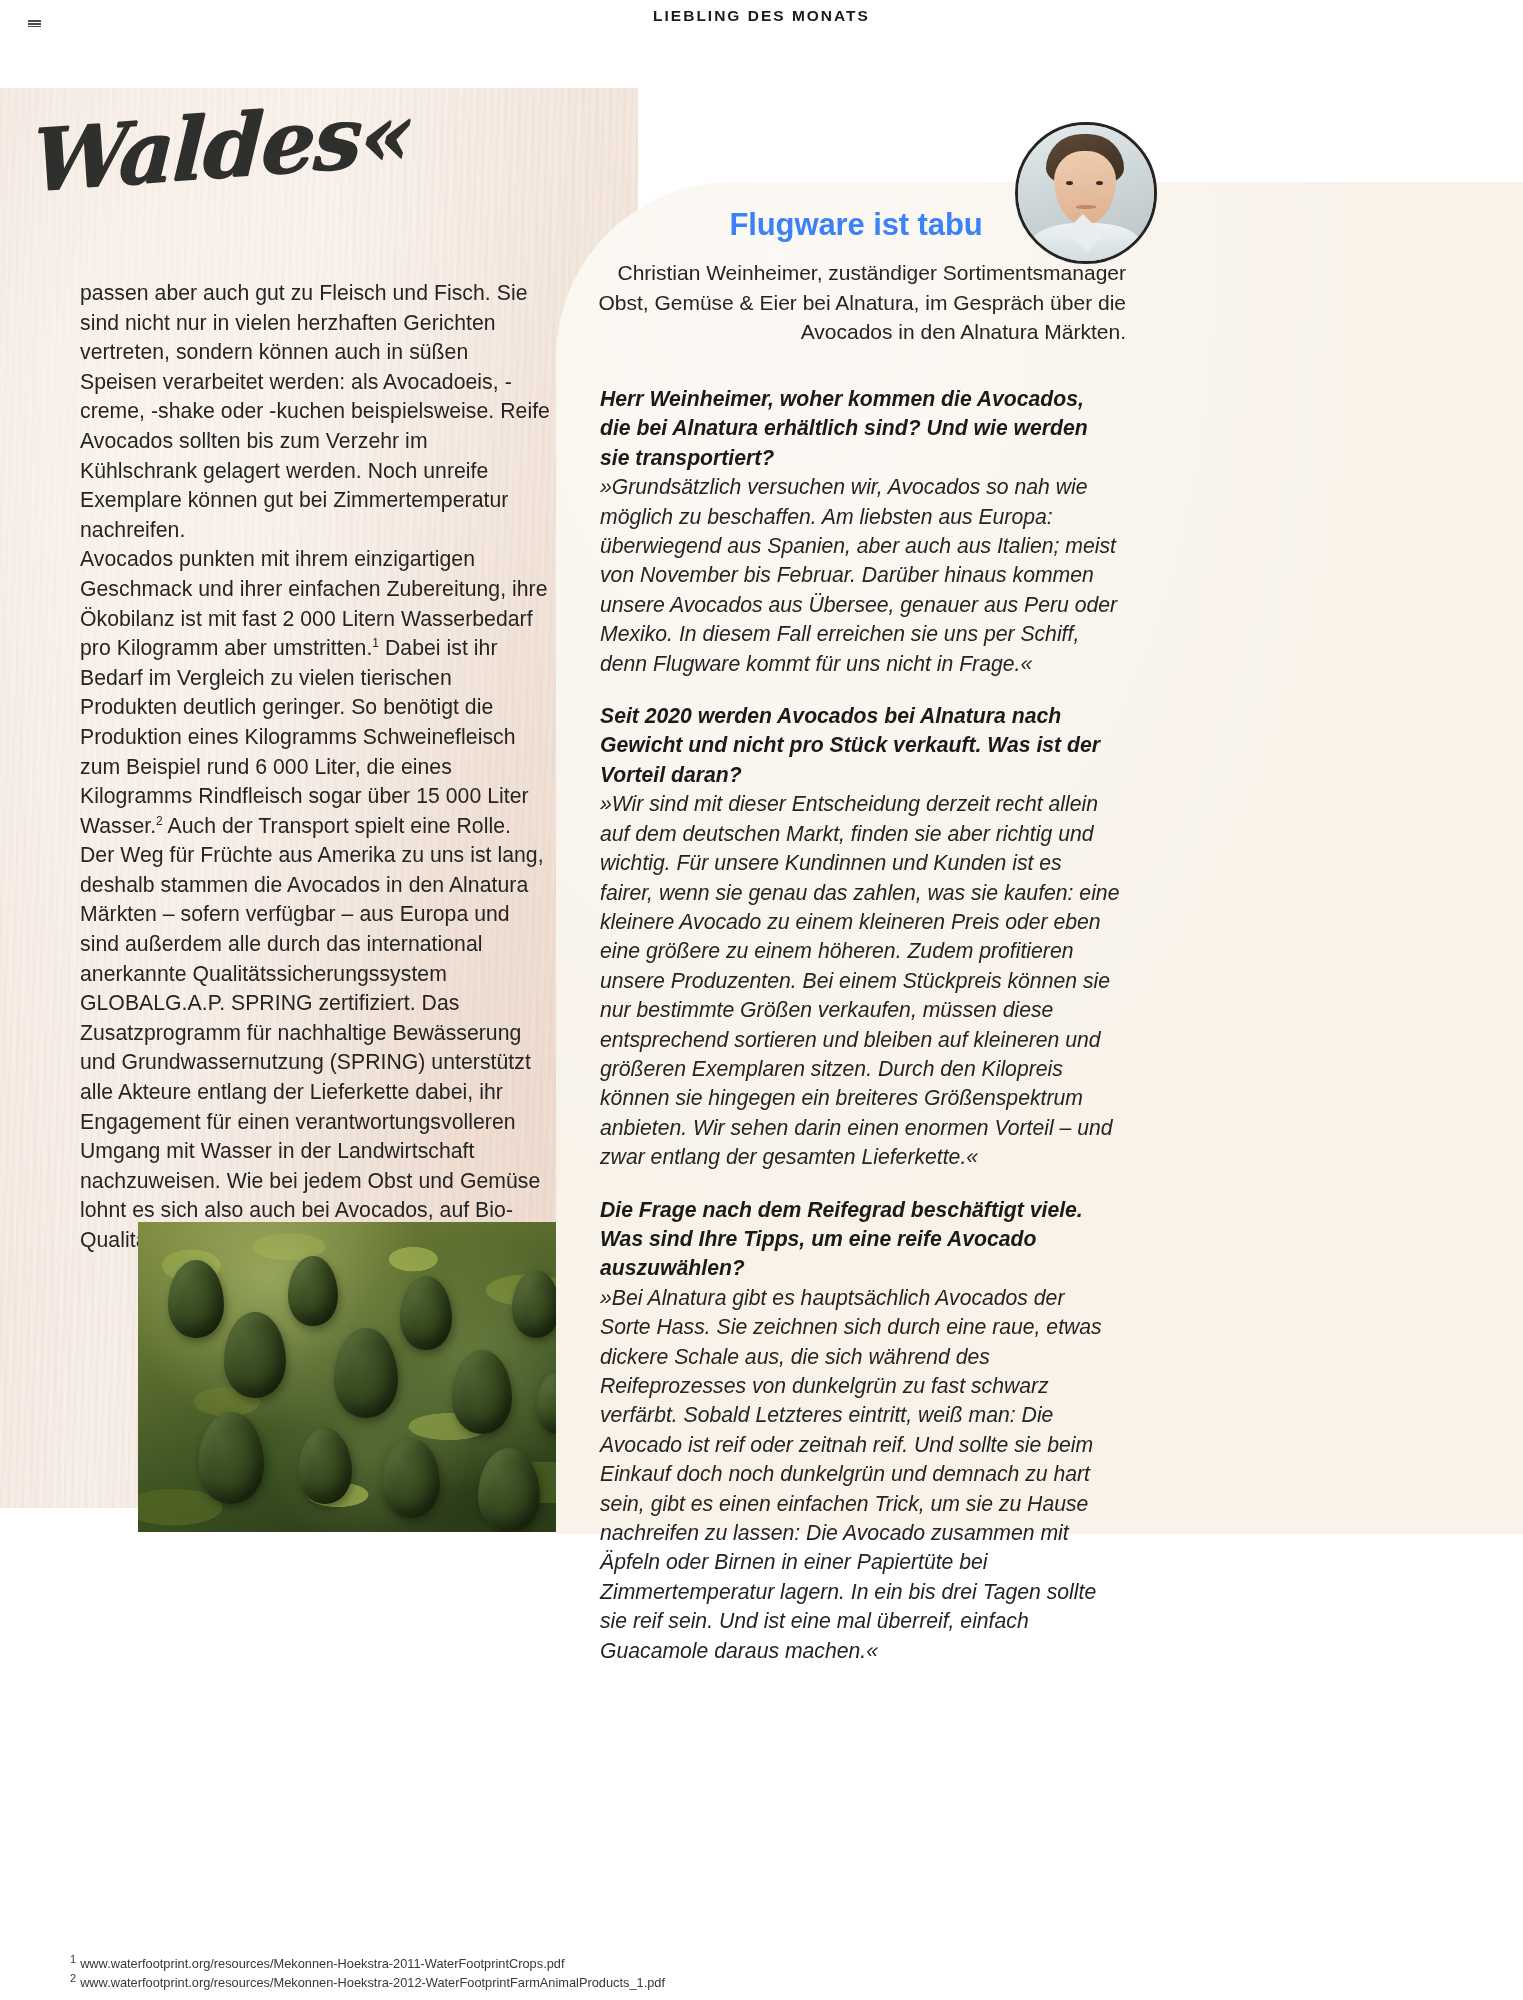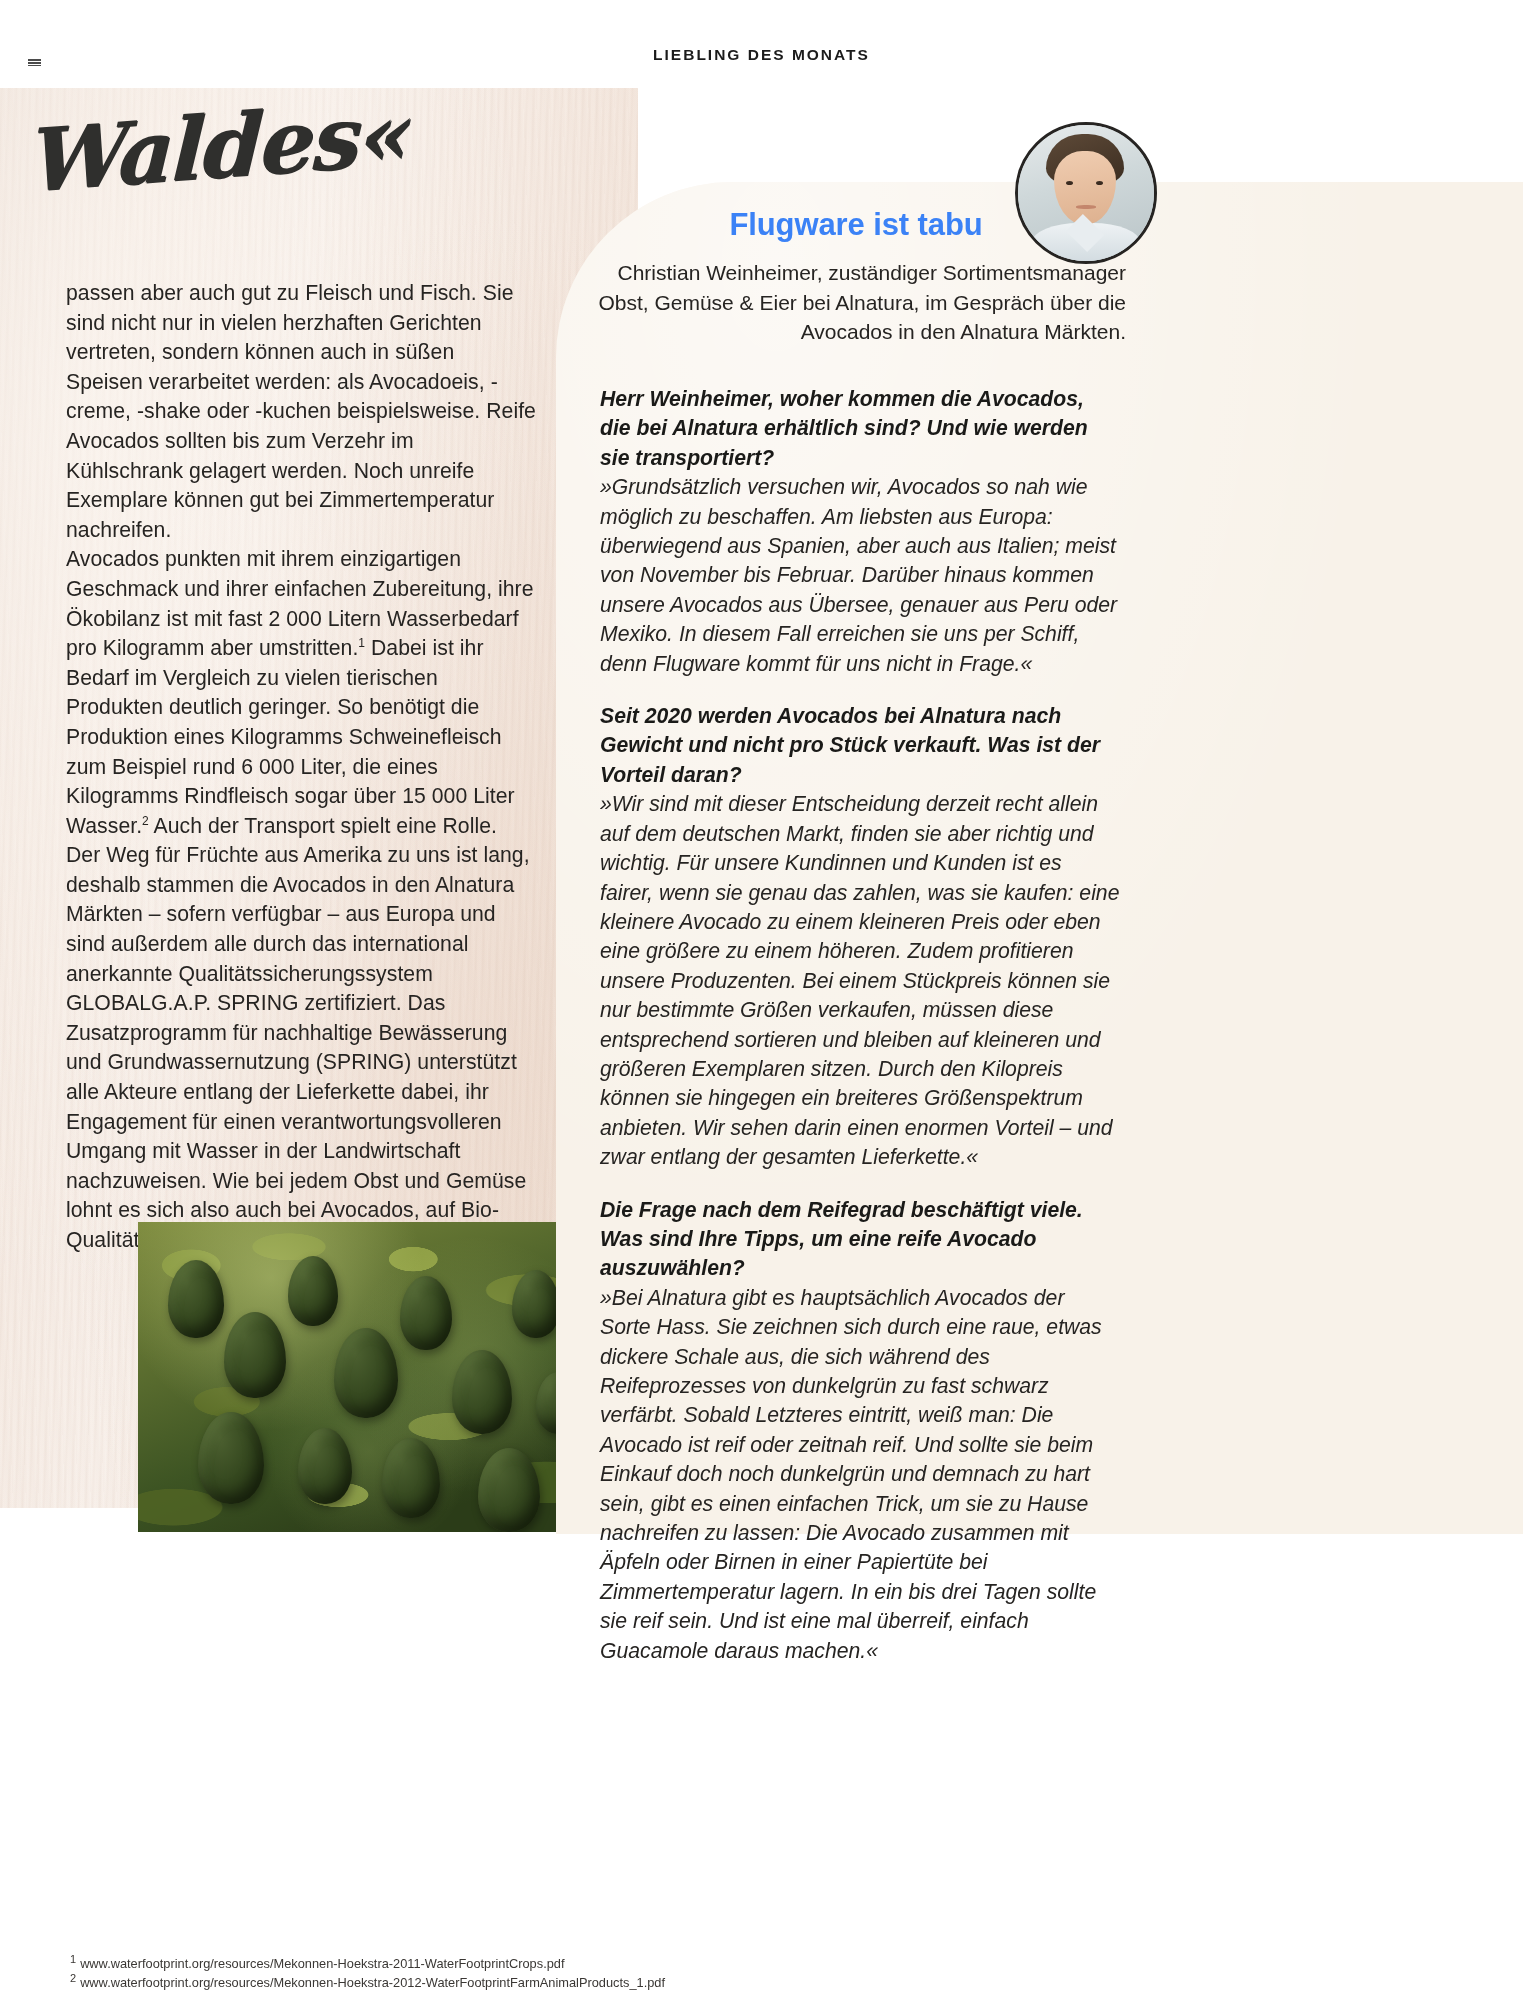--- a/index.html
+++ b/index.html
@@ -6,21 +6,21 @@
   body{
     width:1523px;height:2000px;
     background:#ffffff;
     font-family:"Liberation Sans", sans-serif;
     position:relative;overflow:hidden;
     -webkit-font-smoothing:antialiased;
   }
 
   
   .page-header{
-    position:absolute;left:0;top:0;width:1523px;height:36px;margin-top:39px;
+    position:absolute;left:0;top:0;width:1523px;height:36px;
   }
   .running-head{
     position:absolute;left:0;top:7px;width:1523px;text-align:center;
     font-size:15.5px;font-weight:bold;letter-spacing:2.0px;
     color:#1b1b1b;
     font-family:"Liberation Sans", sans-serif;
   }
   .folio-mark{
     position:absolute;left:28px;top:20px;width:13px;height:7px;
     background:linear-gradient(to bottom,#2b2b2b 0 2px,#ffffff 2px 3px,#2b2b2b 3px 5px,#ffffff 5px 6px,#2b2b2b 6px 7px);
@@ -59,21 +59,21 @@
     font-size:86px;line-height:1;
     color:#2f2f2d;
     letter-spacing:-2px;
     transform:rotate(-4.2deg) skewX(-7deg);
     transform-origin:left bottom;
     text-shadow:1px 1px 0 #2f2f2d;
   }
 
   
   .left-col{
-    position:absolute;left:66px;top:278px;width:470px;
+    position:absolute;left:80px;top:278px;width:470px;
     color:#262422;
   }
   .left-col p{
     margin:0 0 0 0;
     font-size:21.2px;line-height:29.6px;
     color:#262422;
     letter-spacing:.05px;
   }
   .sub-head{
     margin:28px 0 2px 0 !important;

